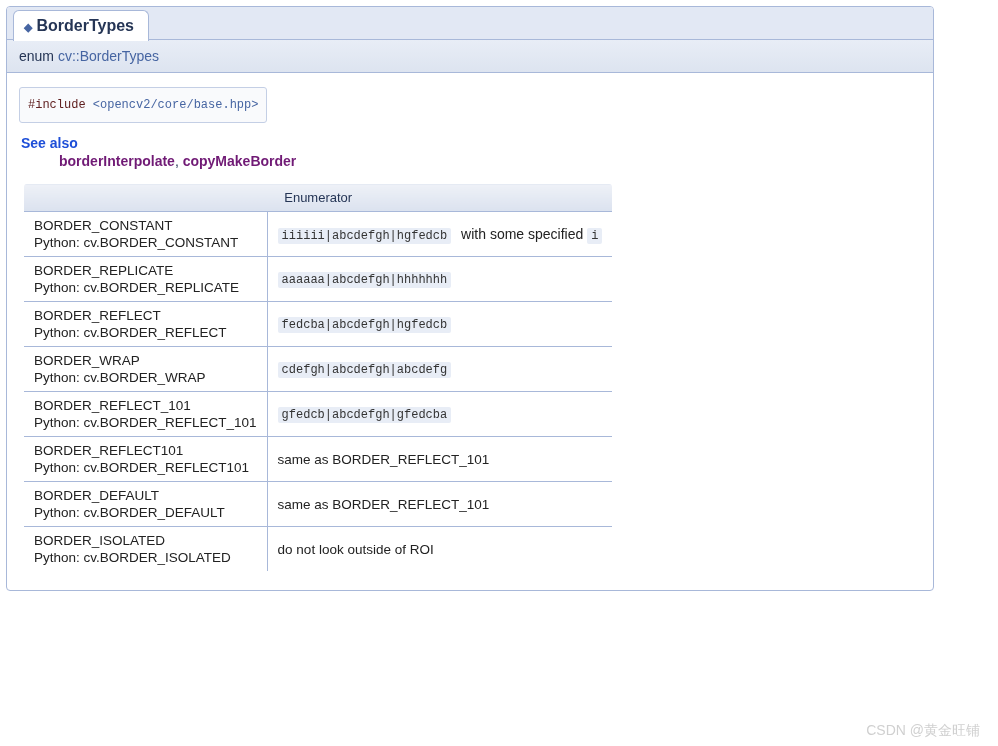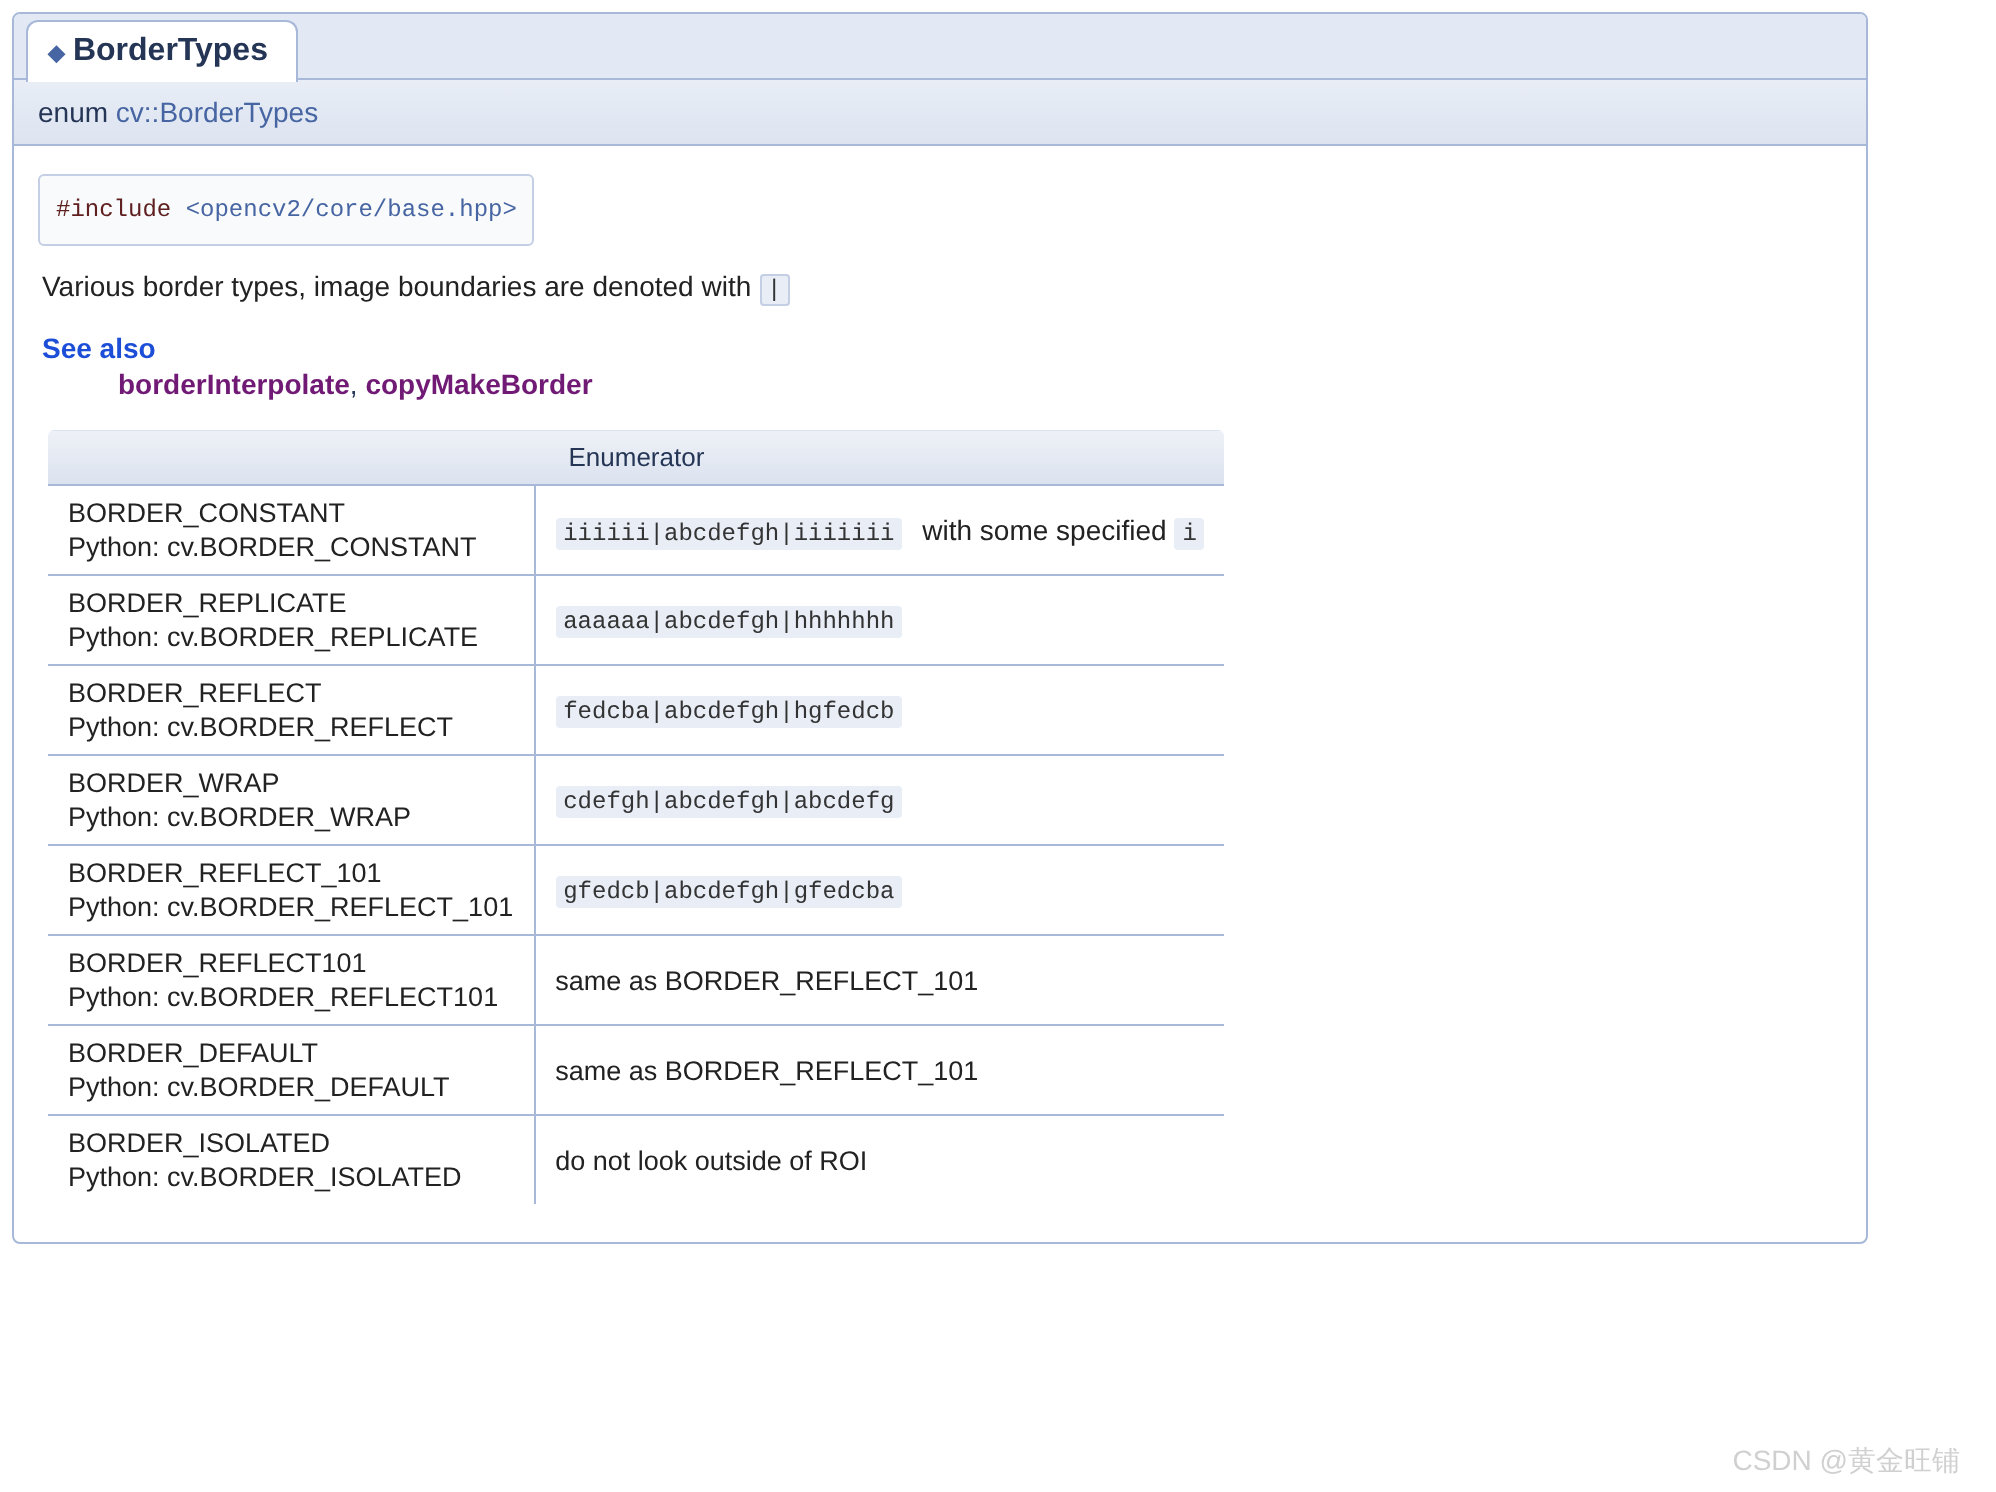--- a/index.html
+++ b/index.html
@@ -134,42 +134,39 @@
   <div class="sig-bar">
     <span>enum </span><a href="#">cv::BorderTypes</a>
   </div>
 
   <div class="content">
 
     <span class="codeblock">
       <span class="keyword">#include </span><span class="path">&lt;opencv2/core/base.hpp&gt;</span>
     </span>
 
-    <div class="desc">
-      <span>Various border types, image boundaries are denoted with </span><span class="literal">|</span>
-    </div>
 
     <div class="see-also-label">See also</div>
     <div class="see-also-links">
       <a href="#">borderInterpolate</a><span>, </span><a href="#">copyMakeBorder</a>
     </div>
 
     <table class="enum">
       <thead>
         <tr>
             <th colspan="2">Enumerator</th>
           </tr>
       </thead>
       <tbody id="enum-body">
           <tr>
             <td>
               <div class="enum-name">BORDER_CONSTANT</div>
               <div class="python-line">Python: cv.BORDER_CONSTANT</div>
             </td>
-            <td><span class="desc-code">iiiiii|abcdefgh|iiiiiii</span><span class="extra-text"> with some specified </span><span class="desc-code">i</span></td>
+            <td><span class="desc-code">iiiiii|abcdefgh|hgfedcb</span><span class="extra-text"> with some specified </span><span class="desc-code">i</span></td>
           </tr>
           <tr>
             <td>
               <div class="enum-name">BORDER_REPLICATE</div>
               <div class="python-line">Python: cv.BORDER_REPLICATE</div>
             </td>
             <td><span class="desc-code">aaaaaa|abcdefgh|hhhhhhh</span></td>
           </tr>
           <tr>
             <td>

